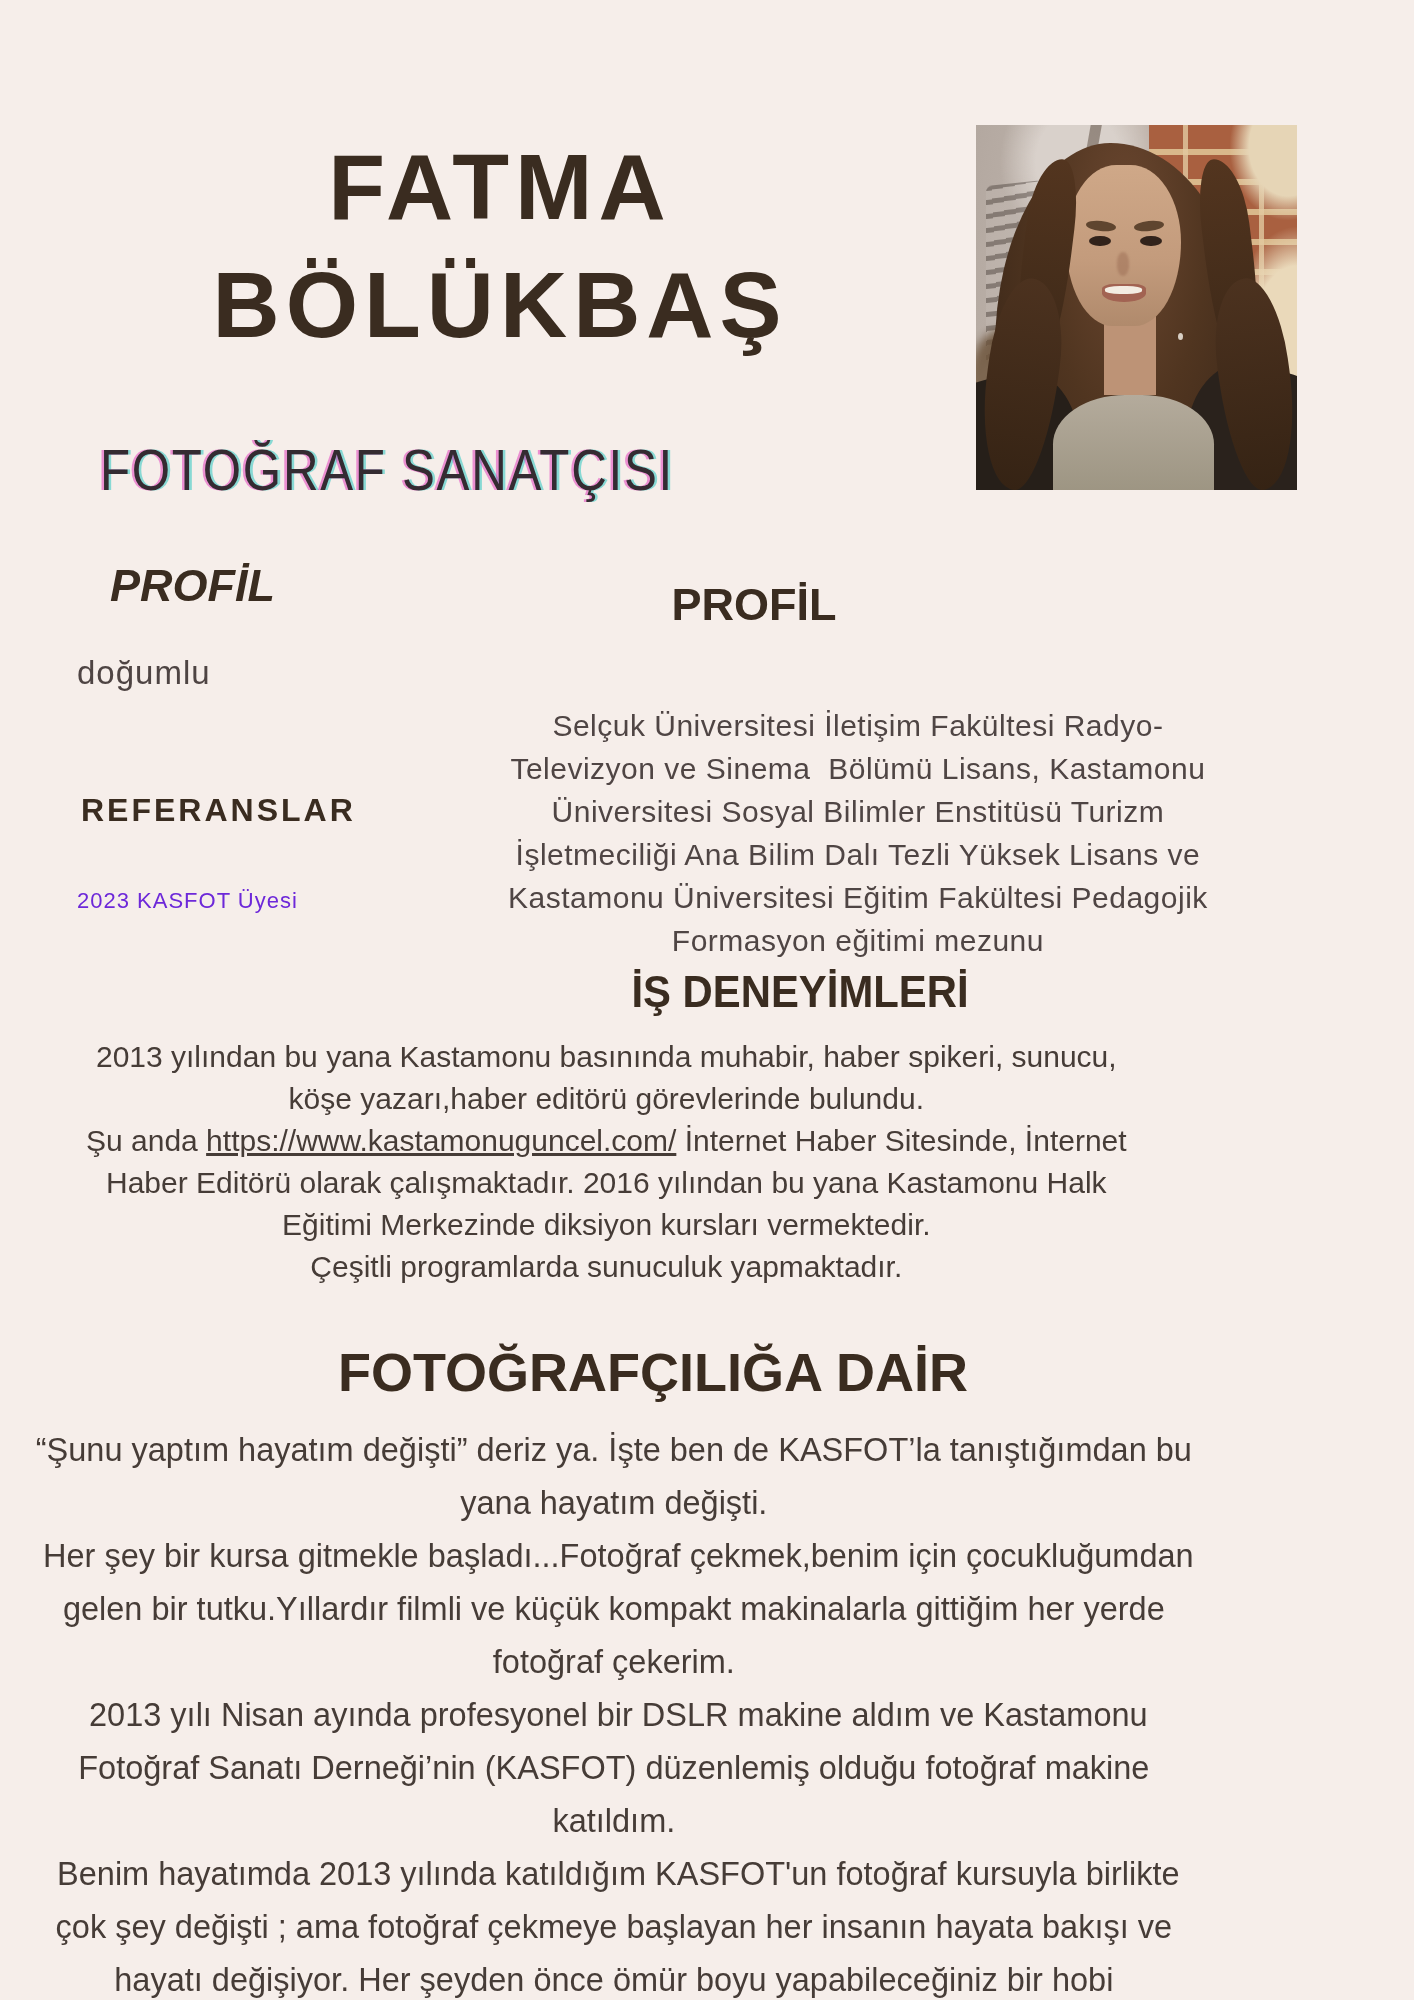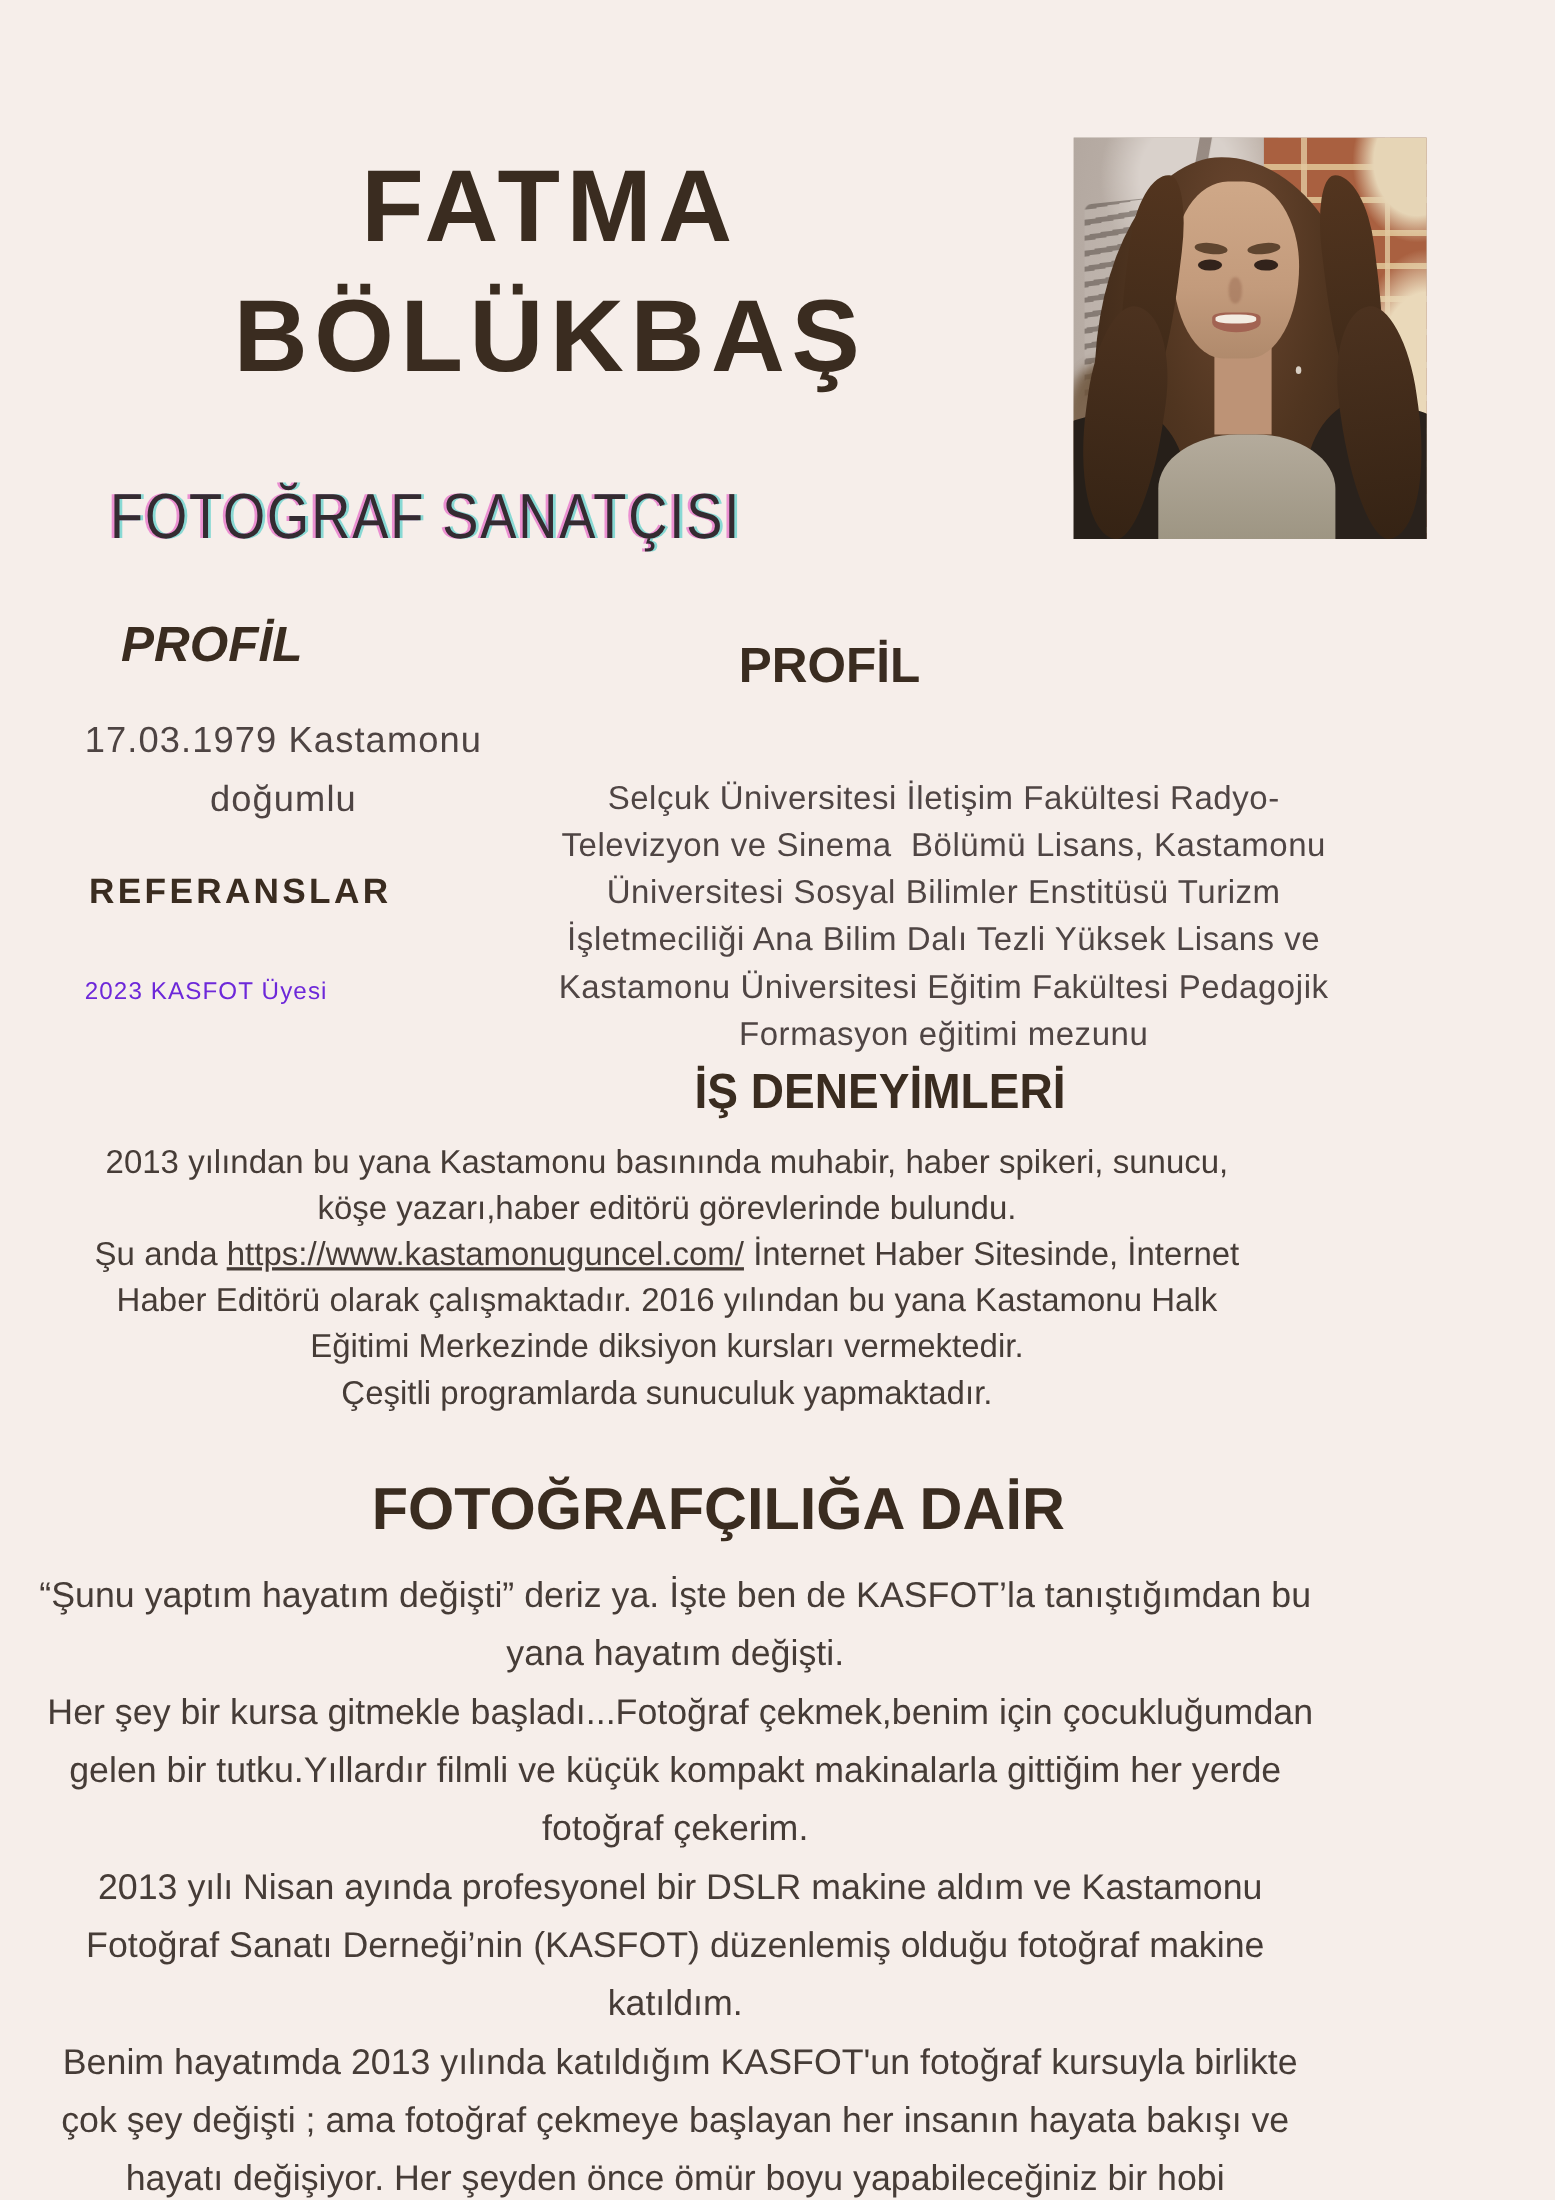--- a/index.html
+++ b/index.html
@@ -168,21 +168,20 @@
   </div>
   <div class="ph-strand l"></div>
   <div class="ph-strand r"></div>
   <div class="ph-lobe l"></div>
   <div class="ph-lobe r"></div>
   <div class="ph-earring"></div>
 </div>
 
 <div class="abs h-sec h-profil">PROFİL</div>
 <div class="abs profil-text">
-  <div class="line">17.03.1979 Kastamonu</div>
   <div class="line">doğumlu</div>
 </div>
 
 <div class="abs h-sec h-egitim">PROFİL</div>
 <div class="abs egitim-text">
   <div class="line">Selçuk Üniversitesi İletişim Fakültesi Radyo-</div>
   <div class="line">Televizyon ve Sinema  Bölümü Lisans, Kastamonu</div>
   <div class="line">Üniversitesi Sosyal Bilimler Enstitüsü Turizm</div>
   <div class="line">İşletmeciliği Ana Bilim Dalı Tezli Yüksek Lisans ve</div>
   <div class="line">Kastamonu Üniversitesi Eğitim Fakültesi Pedagojik</div>

